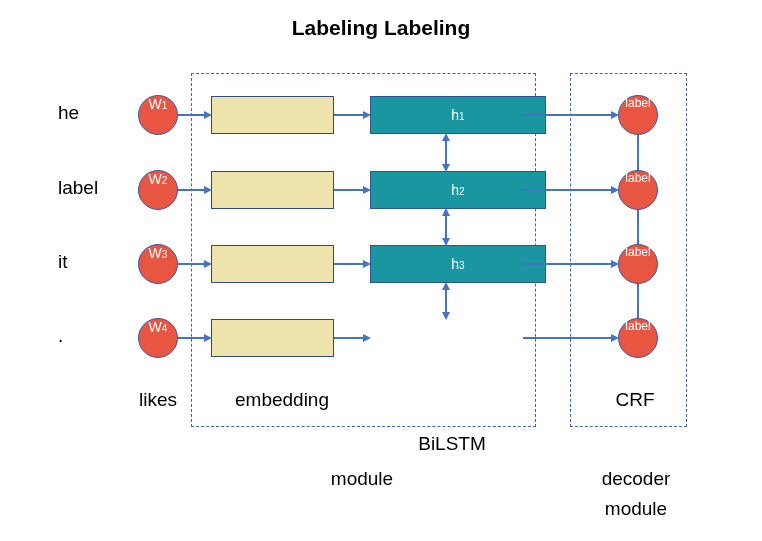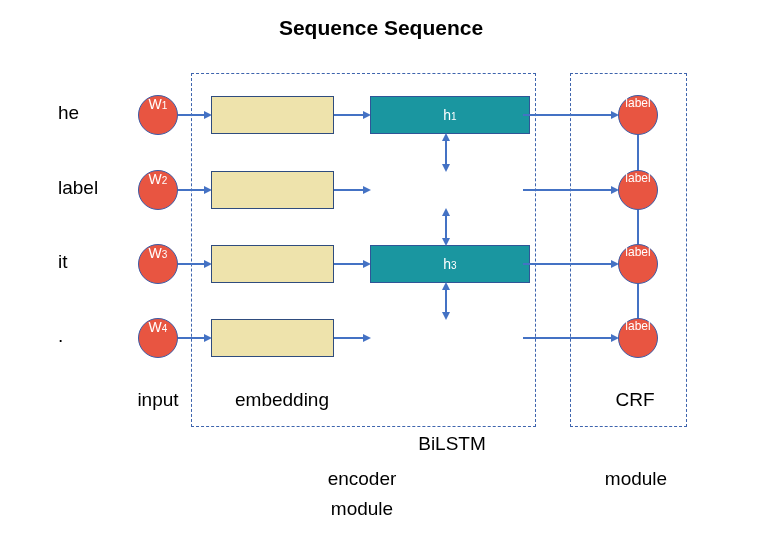--- a/index.html
+++ b/index.html
@@ -34,21 +34,21 @@
   .lcircle { left:618px; font-size:12px; }
   .subd { font-size:10px; }
 
   .ebox {
     position:absolute; left:211px; top:calc(var(--cy) - 19px);
     width:123px; height:38px; background:#eee3ac; border:1.5px solid #2f4c7e;
     box-sizing:border-box;
   }
   .hbox {
     position:absolute; left:370px; top:calc(var(--cy) - 19px);
-    width:160px; height:38px; background:#1a96a0; border:1.5px solid #2f5597;
+    width:176px; height:38px; background:#1a96a0; border:1.5px solid #2f5597;
     box-sizing:border-box; color:#fff; display:flex; align-items:center;
     justify-content:center; font-size:14px;
   }
 
   
   .harrow { position:absolute; height:2px; background:#4472c4; top:calc(var(--cy) - 1px); }
   .harrow::after {
     content:""; position:absolute; right:-8px; top:-3.5px; width:0; height:0;
     border-left:8px solid #4472c4; border-top:4.5px solid transparent;
     border-bottom:4.5px solid transparent;
@@ -87,21 +87,21 @@
     position:absolute; top:464px; transform:translateX(-50%); text-align:center;
     font-size:19px; line-height:30px; color:#000; white-space:nowrap;
   }
   .m-encoder { left:362px; } .m-decoder { left:636px; }
 </style>
 </head>
 <body>
 
 <div class="canvas">
 
-  <div class="title">Sequence Sequence</div>
+  <div class="title">Labeling Labeling</div>
 
   <div class="dashed-box encoder-box"></div>
   <div class="dashed-box decoder-box"></div>
 
   <div class="row r0">
     <div class="word">he</div>
     <div class="circle wcircle">
         <span><span>W</span><span class="subd">1</span></span>
       </div>
     <div class="harrow a-input"></div>
@@ -117,20 +117,23 @@
   </div>
 
   <div class="row r1">
     <div class="word">label</div>
     <div class="circle wcircle">
         <span><span>W</span><span class="subd">2</span></span>
       </div>
     <div class="harrow a-input"></div>
     <div class="ebox"></div>
     <div class="harrow a-embed"></div>
+    <div class="hbox">
+        <span><span>h</span><span class="subd">2</span></span>
+      </div>
     <div class="harrow a-crf"></div>
     <div class="circle lcircle">
         <span>label</span>
       </div>
   </div>
 
   <div class="row r2">
     <div class="word">it</div>
     <div class="circle wcircle">
         <span><span>W</span><span class="subd">3</span></span>
@@ -162,26 +165,26 @@
   </div>
 
   <div class="vdarrow vd0"></div>
   <div class="vdarrow vd1"></div>
   <div class="vdarrow vd2"></div>
 
   <div class="vline vl0"></div>
   <div class="vline vl1"></div>
   <div class="vline vl2"></div>
 
-  <div class="col-label c-input">input</div>
+  <div class="col-label c-input">likes</div>
   <div class="col-label c-embed">embedding</div>
   <div class="col-label c-bilstm">BiLSTM</div>
   <div class="col-label c-crf">CRF</div>
 
   <div class="module-label m-encoder">
-    <div>encoder</div>
     <div>module</div>
   </div>
   <div class="module-label m-decoder">
+    <div>decoder</div>
     <div>module</div>
   </div>
 
 </div>
 
 </body></html>

